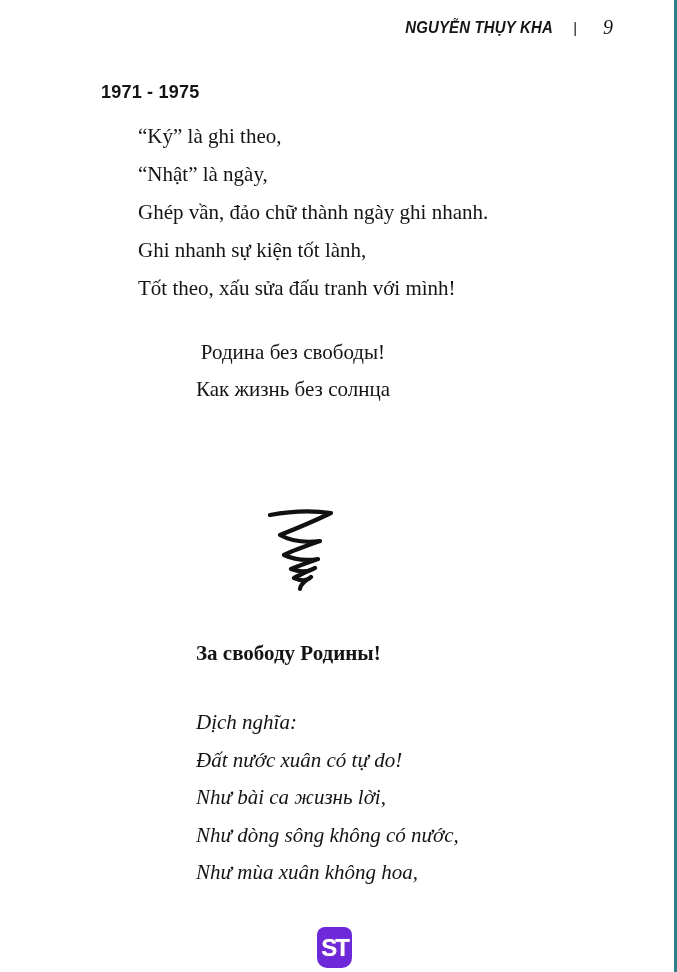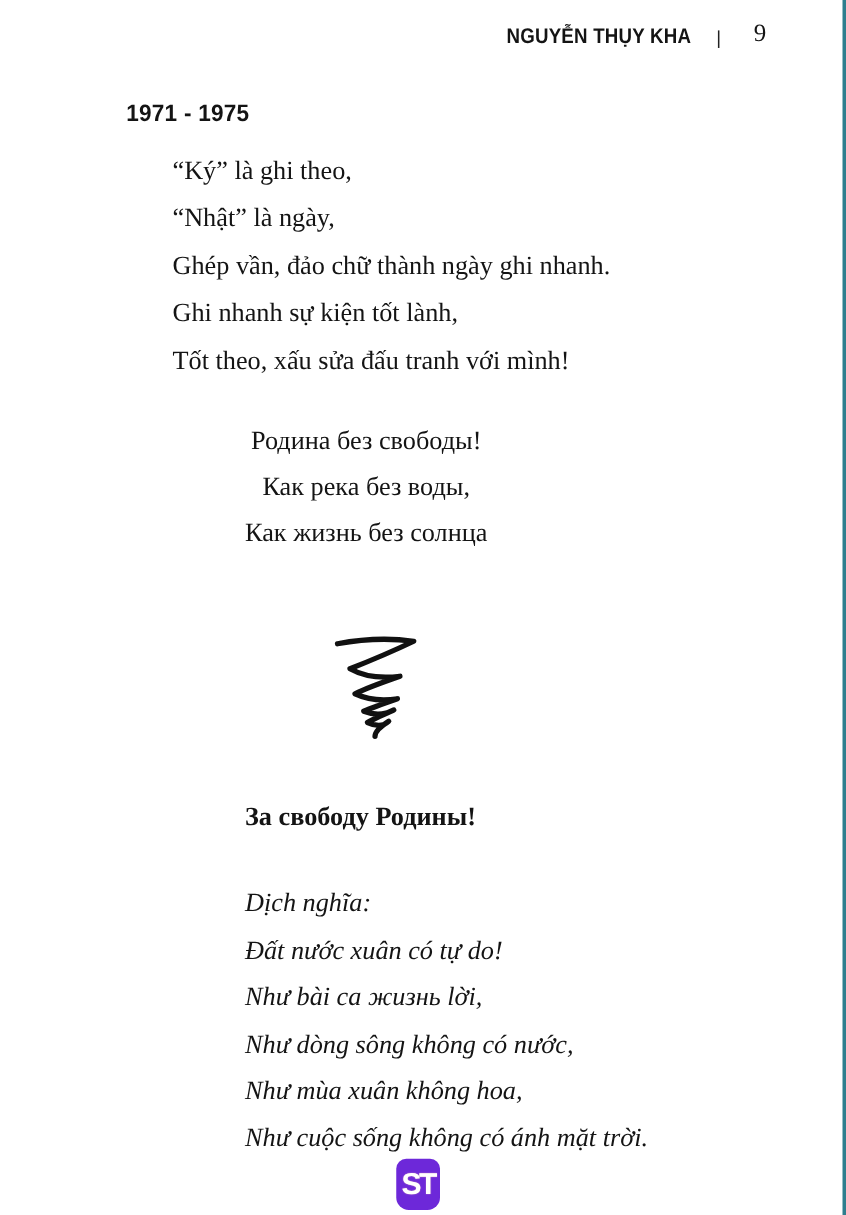--- a/index.html
+++ b/index.html
@@ -22,22 +22,23 @@
     right: 0;
     width: 3px;
     height: 100%;
     background: #2f7e8e;
   }
   .running-head {
     position: absolute;
     top: 16px;
     right: 64px;
     display: flex;
-    align-items: flex-end;
+    align-items: center;
     white-space: nowrap;
+    font-style: italic;
   }
   .running-head .author {
     font-family: "Liberation Sans", "DejaVu Sans", sans-serif;
     font-size: 17px;
     font-weight: 600;
     letter-spacing: 0.2px;
     transform: scaleX(0.88);
     transform-origin: right center;
   }
   .running-head .sep {
@@ -124,21 +125,20 @@
   <div class="stanza stanza-vi">
     <div>“Ký” là ghi theo,</div>
     <div>“Nhật” là ngày,</div>
     <div>Ghép vần, đảo chữ thành ngày ghi nhanh.</div>
     <div>Ghi nhanh sự kiện tốt lành,</div>
     <div>Tốt theo, xấu sửa đấu tranh với mình!</div>
   </div>
 
   <div class="stanza stanza-ru">
     <div>Родина без свободы!</div>
-    <div>Как река без воды,</div>
     <div>Как жизнь без солнца</div>
   </div>
 
   <svg class="scribble" viewBox="0 0 92 98" fill="none" xmlns="http://www.w3.org/2000/svg">
     <path d="M 8 10
              Q 40 4 69 8
              Q 46 19 18 30
              Q 34 39 58 36
              Q 32 45 22 50
              Q 37 57 56 54
@@ -150,20 +150,19 @@
   </svg>
 
   <div class="refrain">За свободу Родины!</div>
 
   <div class="stanza stanza-trans">
     <div>Dịch nghĩa:</div>
     <div>Đất nước xuân có tự do!</div>
     <div>Như bài ca жизнь lời,</div>
     <div>Như dòng sông không có nước,</div>
     <div>Như mùa xuân không hoa,</div>
-    <div>Như cuộc sống không có ánh mặt trời.</div>
   </div>
 
   <div class="logo">
     <span class="logo-text">ST</span>
   </div>
 
 </div>
 
 </body></html>

